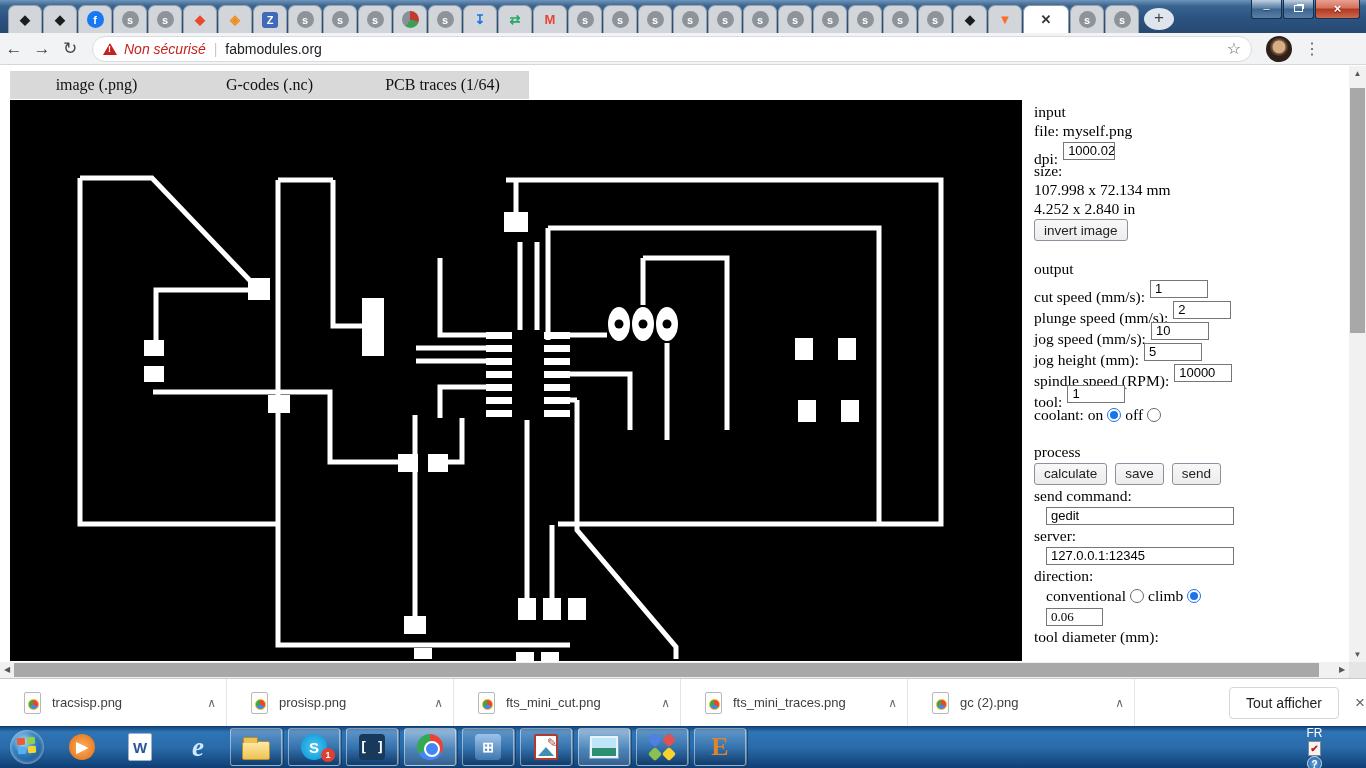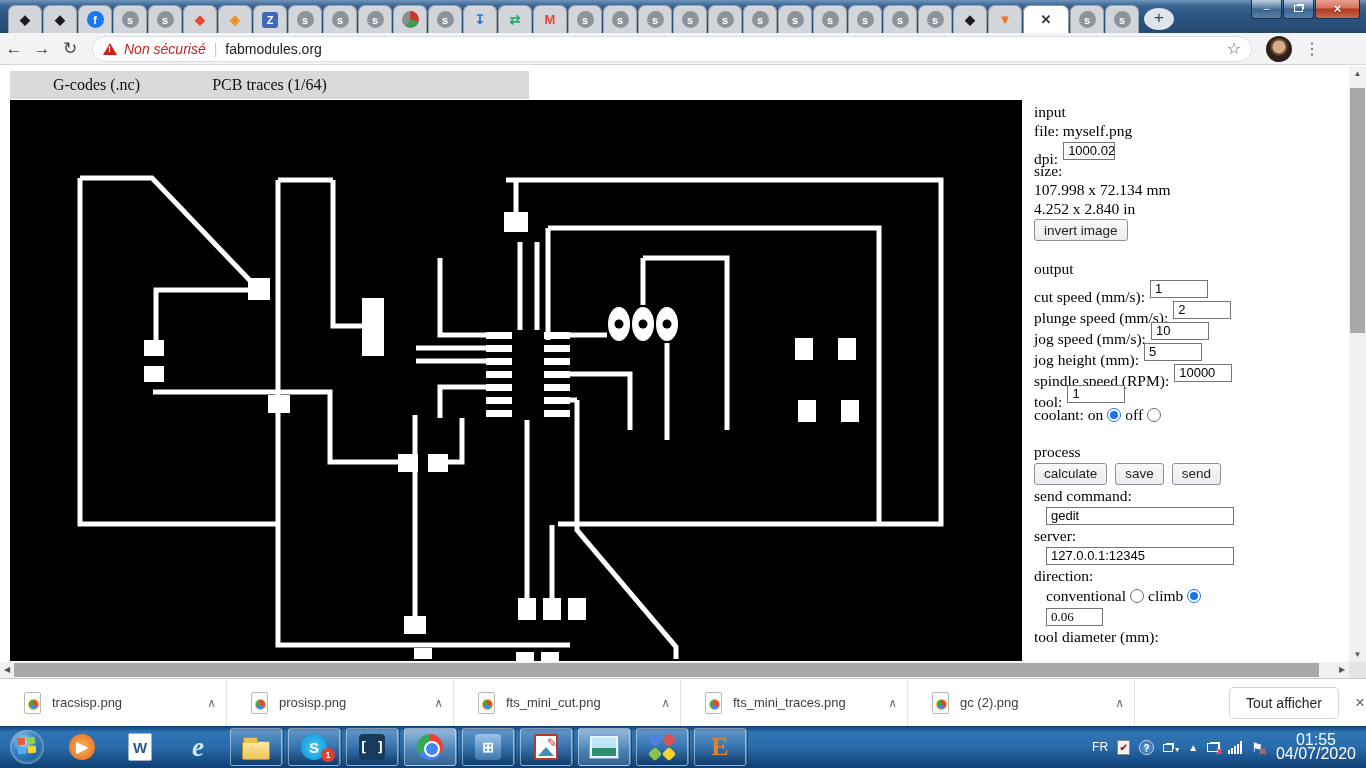--- a/index.html
+++ b/index.html
@@ -127,21 +127,21 @@
     background:#4285f4; border:2px solid #fff; }
   .photo-ic { width:28px; height:22px; background:linear-gradient(180deg,#bfe3f7 0 55%, #2d8f6f 55%);
     border:2px solid #e8f4fb; outline:1px solid #7aa6c4; }
   .diamonds { position:relative; width:28px; height:28px; }
   .diamonds i { position:absolute; width:10px; height:10px; transform:rotate(45deg); border-radius:2px; }
   .picmgr { position:relative; width:24px; height:26px; background:#fff; border:2px solid #b23b2e; border-radius:2px; }
   .picmgr::before { content:""; position:absolute; left:2px; bottom:2px; border-left:8px solid transparent;
     border-right:8px solid transparent; border-bottom:9px solid #3f8fb4; }
   .picmgr::after { content:"✎"; position:absolute; right:-1px; top:0px; color:#b23b2e; font-size:12px; }
 
-  #tray { margin-left:auto; display:flex; align-items:center; height:42px; }
+  #tray { margin-left:auto; display:flex; align-items:center; height:42px;flex-direction:column; }
   .tray-ic { color:#fff; margin-right:9px; font-size:13px; position:relative; }
   .tray-label { color:#fff; font-size:12px; margin-right:9px; }
   .lang-page { display:inline-block; width:13px; height:15px; background:#f4f4f4; border:1px solid #888;
     color:#c01818; font-size:10px; line-height:14px; text-align:center; font-weight:bold; }
   .help-c { display:inline-block; width:15px; height:15px; border-radius:50%; background:radial-gradient(#6db1e8,#1a4f93);
     color:#fff; font-size:10px; line-height:15px; text-align:center; font-weight:bold; border:1px solid #cfe6f8; }
   .popup-win { display:inline-block; width:10px; height:8px; border:1px solid #fff; box-shadow:2px -2px 0 -1px #fff; }
   .redx { position:absolute; right:-3px; bottom:-2px; color:#ff2a1e; font-weight:bold; font-size:11px; text-shadow:0 0 1px #fff; }
   .sigbars { display:inline-flex; align-items:flex-end; gap:1px; height:13px; }
   .sigbars i { width:2px; background:#fff; }
@@ -269,20 +269,21 @@
       <span class="url-div">|</span>
       <span class="url-text">fabmodules.org</span>
       <span id="star">☆</span>
     </div>
     <div id="avatar"></div>
     <div id="menu-dots">⋮</div>
   </div>
 
   <div id="page">
     <div id="fabmenu">
+      <div class="fabitem">image (.png)</div>
       <div class="fabitem">G-codes (.nc)</div>
       <div class="fabitem">PCB traces (1/64)</div>
     </div>
 
     <div id="pcbwrap">
       <svg id="pcbsvg" viewBox="0 0 1012 561" preserveAspectRatio="none">
           <rect width="1012" height="561" fill="#000000"></rect>
           <path d="M70,78 H142 L249,190" fill="none" stroke="#ffffff" stroke-width="5"></path>
           <path d="M70,78 V424 H268" fill="none" stroke="#ffffff" stroke-width="5"></path>
           <path d="M249,190 H146 V240" fill="none" stroke="#ffffff" stroke-width="5"></path>

